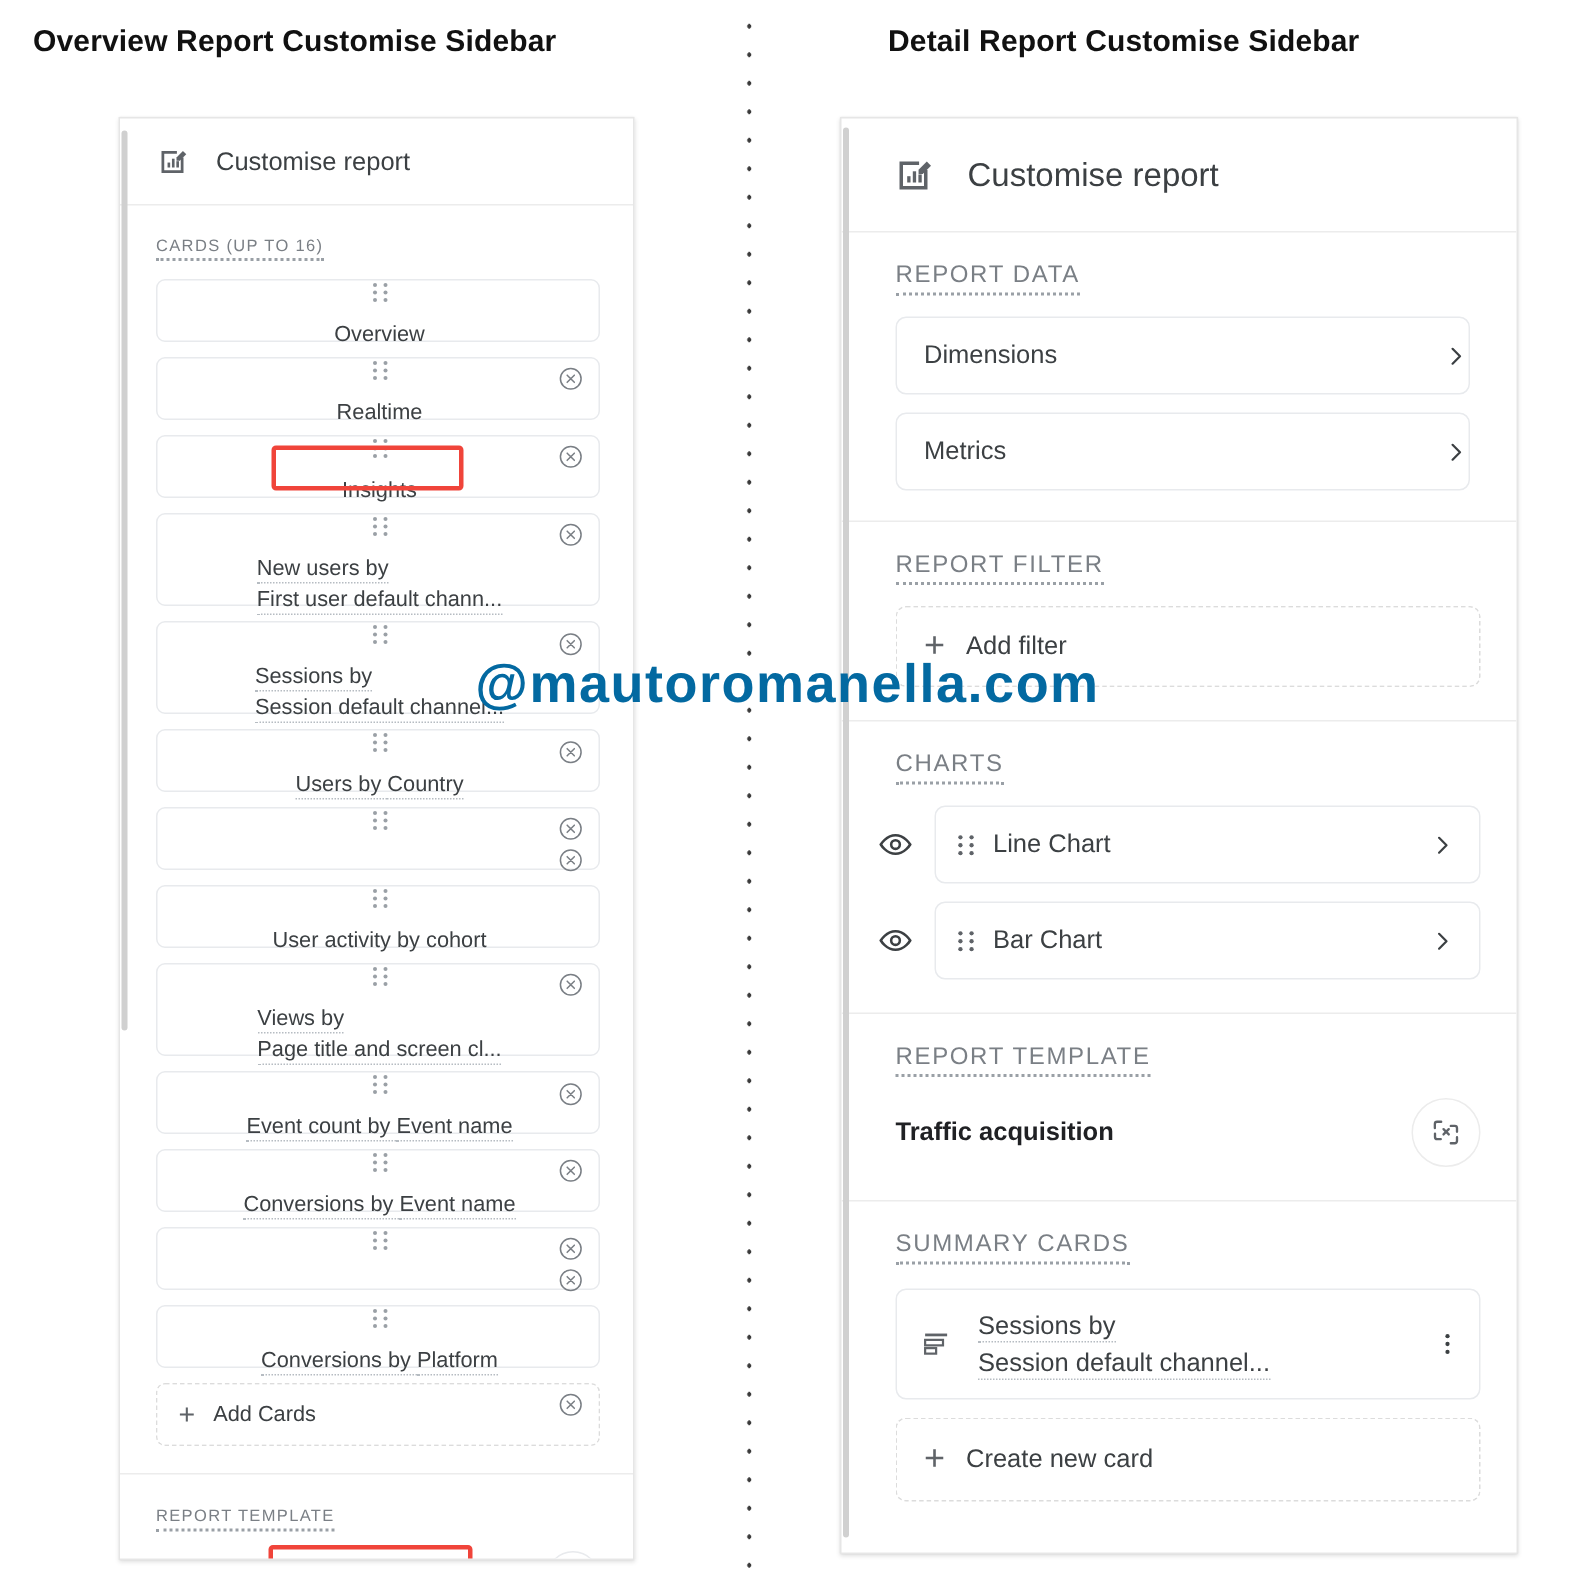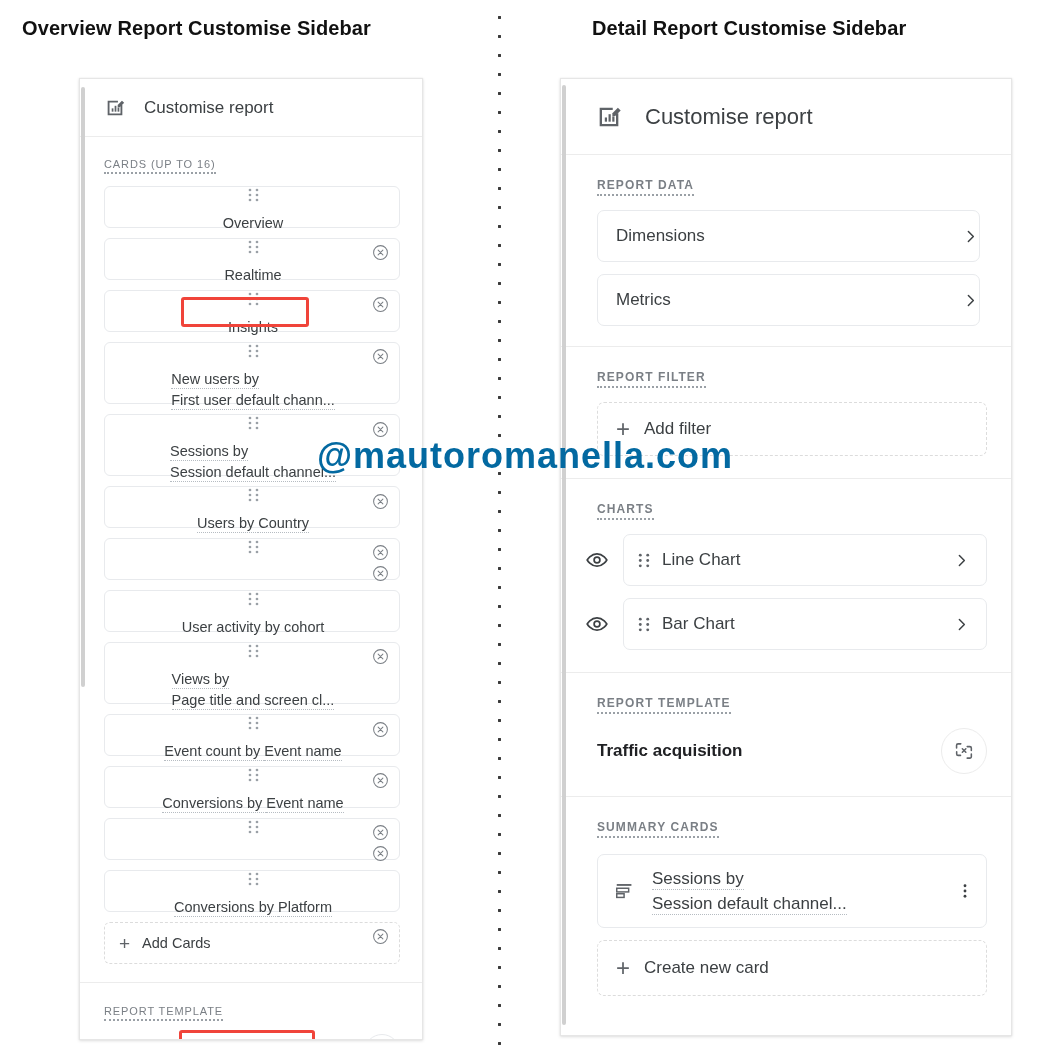--- a/index.html
+++ b/index.html
@@ -99,21 +99,21 @@
   .sec-label{
     display:inline-block;
     font-size:11px;
     letter-spacing:.9px;
     color:#7a7f85;
     text-transform:uppercase;
     border-bottom:2px dotted #9aa0a6;
     padding-bottom:2px;
     white-space:nowrap;
   }
-  #panelRight .sec-label{font-size:12px;letter-spacing:1.1px;font-weight:bold;}
+  #panelRight .sec-label{font-size:16px;letter-spacing:1.1px;}
   
   .hl{
     position:absolute;
     border:3px solid #f0443a;
     border-radius:3px;
     box-sizing:border-box;
     pointer-events:none;
     z-index:40;
   }
 

